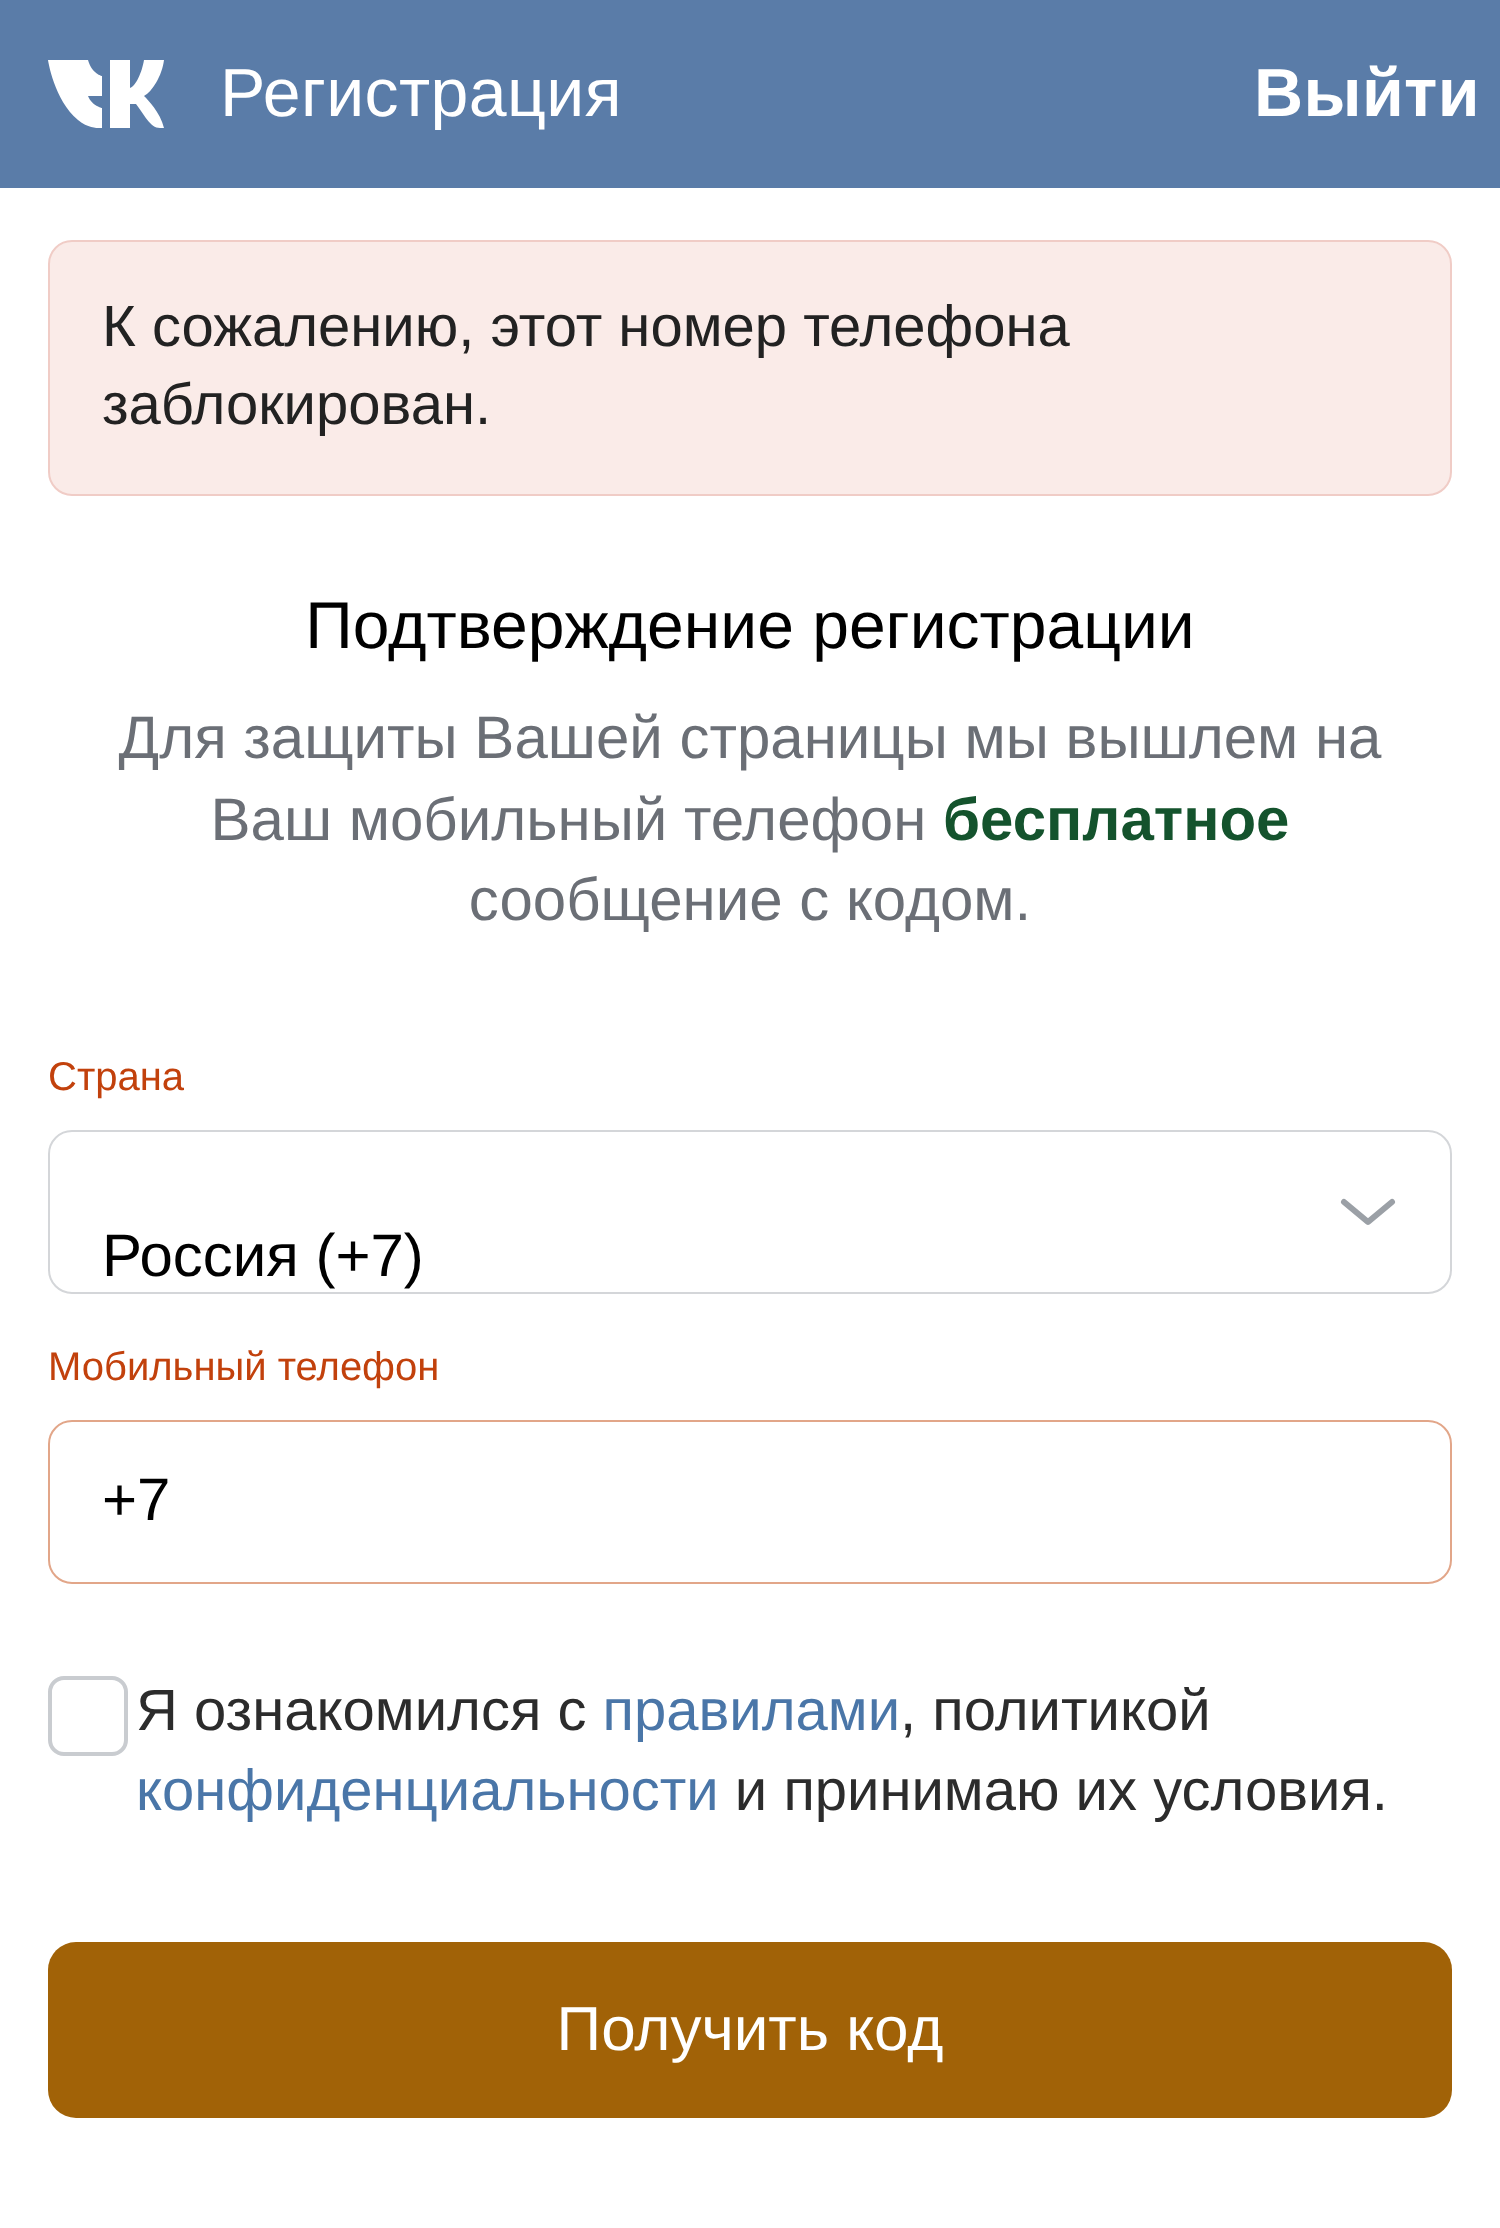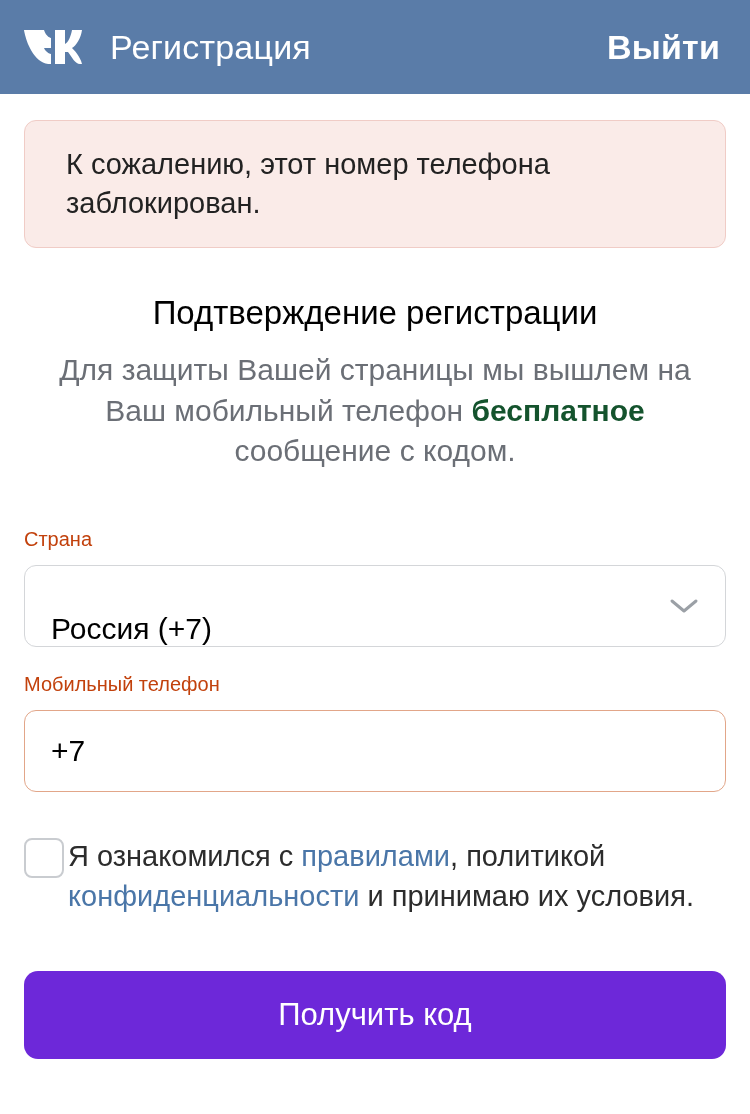--- a/index.html
+++ b/index.html
@@ -13,21 +13,21 @@
     font-family: -apple-system, BlinkMacSystemFont, "Helvetica Neue", Arial, sans-serif;
     background: #ffffff;
     color: #000;
   }
   .header {
     background: #5a7ca8;
     height: 94px;
     display: flex;
     align-items: center;
     justify-content: space-between;
-    padding: 0 30px 0 22px;
+    padding: 0 10px 0 22px;
     color: #fff;
   }
   .header-left {
     display: flex;
     align-items: center;
     gap: 28px;
   }
   .logo {
     width: 60px;
     height: 38px;
@@ -43,21 +43,21 @@
     cursor: pointer;
     letter-spacing: 0.2px;
   }
   .content {
     padding: 26px 24px 0 24px;
   }
   .alert {
     background: #faebe8;
     border: 1px solid #f0ccc6;
     border-radius: 12px;
-    padding: 24px 41px;
+    padding: 24px 26px;
     font-size: 29px;
     color: #222;
     line-height: 1.35;
   }
   .section-title {
     text-align: center;
     font-size: 33px;
     font-weight: 400;
     color: #000;
     margin-top: 46px;
@@ -140,21 +140,21 @@
     line-height: 1.4;
   }
   .consent-text .link {
     color: #4a76a8;
     cursor: pointer;
   }
   .submit-btn {
     margin-top: 54px;
     width: 100%;
     height: 88px;
-    background: #6d28d9;
+    background: #a16207;
     color: #fff;
     border: none;
     border-radius: 14px;
     font-size: 31px;
     font-weight: 400;
     cursor: pointer;
     font-family: inherit;
   }
 </style>
 </head>

